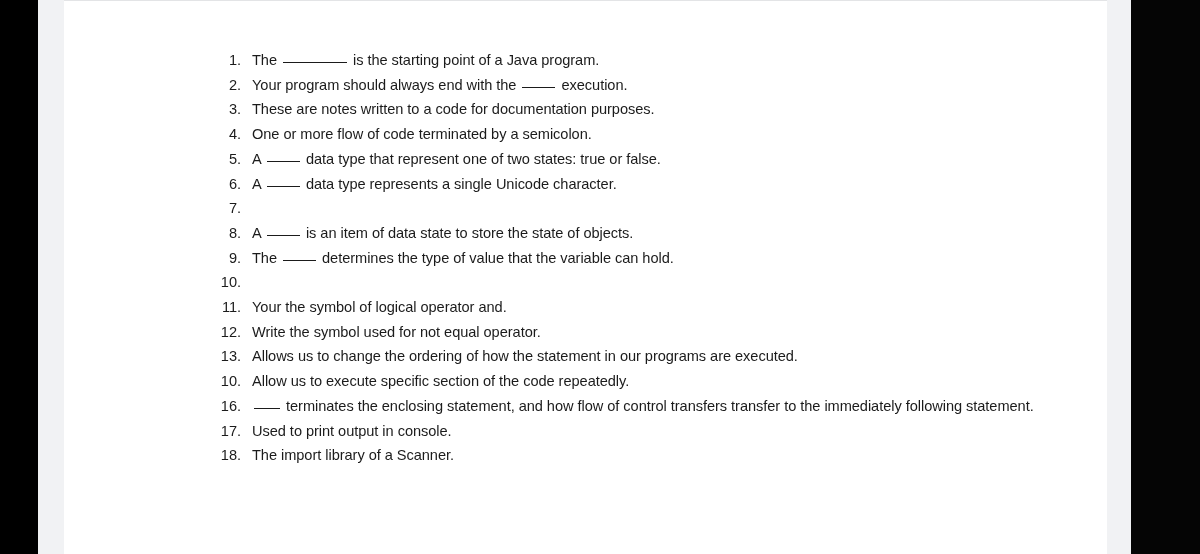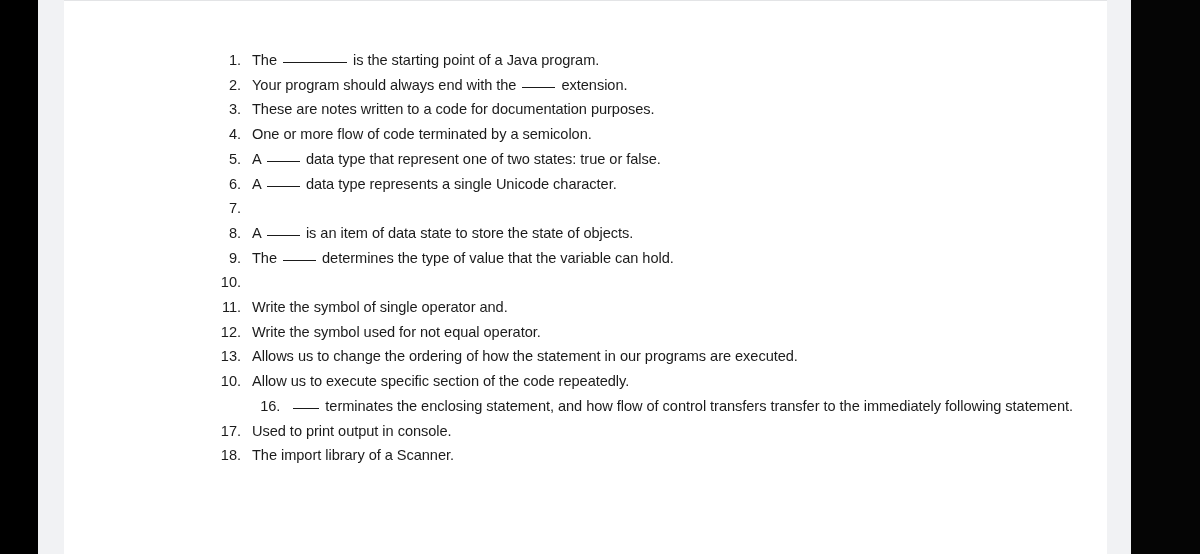--- a/index.html
+++ b/index.html
@@ -64,21 +64,21 @@
 
   .qitem {
     display: flex;
     align-items: flex-start;
     font-size: 14.6px;
     line-height: 24.7px;
     color: #1b1b1b;
     letter-spacing: -0.05px;
     white-space: nowrap;
   }
-  .qitem.wrap { white-space: normal; justify-content: flex-end; }
+  .qitem.wrap { white-space: normal; }
 
   .qnum {
     flex: 0 0 auto;
     width: 28px;
     text-align: right;
     padding-right: 2px;
     font-variant-numeric: tabular-nums;
   }
   .qtext {
     flex: 0 1 auto;
@@ -110,21 +110,21 @@
 
   <div class="viewport">
     <div class="sheet">
       <div class="qlist" id="qlist">
           <div class="qitem">
             <span class="qnum">1.</span>
             <span class="qtext"><span>The</span> <span class="blank b-xl"></span> <span>is the starting point of a Java program.</span></span>
           </div>
           <div class="qitem">
             <span class="qnum">2.</span>
-            <span class="qtext"><span>Your program should always end with the</span> <span class="blank b-md"></span> <span>extension.</span></span>
+            <span class="qtext"><span>Your program should always end with the</span> <span class="blank b-md"></span> <span>execution.</span></span>
           </div>
           <div class="qitem">
             <span class="qnum">3.</span>
             <span class="qtext"><span>These are notes written to a code for documentation purposes.</span></span>
           </div>
           <div class="qitem">
             <span class="qnum">4.</span>
             <span class="qtext"><span>One or more flow of code terminated by a semicolon.</span></span>
           </div>
           <div class="qitem">
@@ -144,21 +144,21 @@
           </div>
           <div class="qitem">
             <span class="qnum">9.</span>
             <span class="qtext"><span>The</span> <span class="blank b-md"></span> <span>determines the type of value that the variable can hold.</span></span>
           </div>
           <div class="qitem">
             <span class="qnum">10.</span>
           </div>
           <div class="qitem">
             <span class="qnum">11.</span>
-            <span class="qtext"><span>Write the symbol of single operator and.</span></span>
+            <span class="qtext"><span>Your the symbol of logical operator and.</span></span>
           </div>
           <div class="qitem">
             <span class="qnum">12.</span>
             <span class="qtext"><span>Write the symbol used for not equal operator.</span></span>
           </div>
           <div class="qitem">
             <span class="qnum">13.</span>
             <span class="qtext"><span>Allows us to change the ordering of how the statement in our programs are executed.</span></span>
           </div>
           <div class="qitem">

